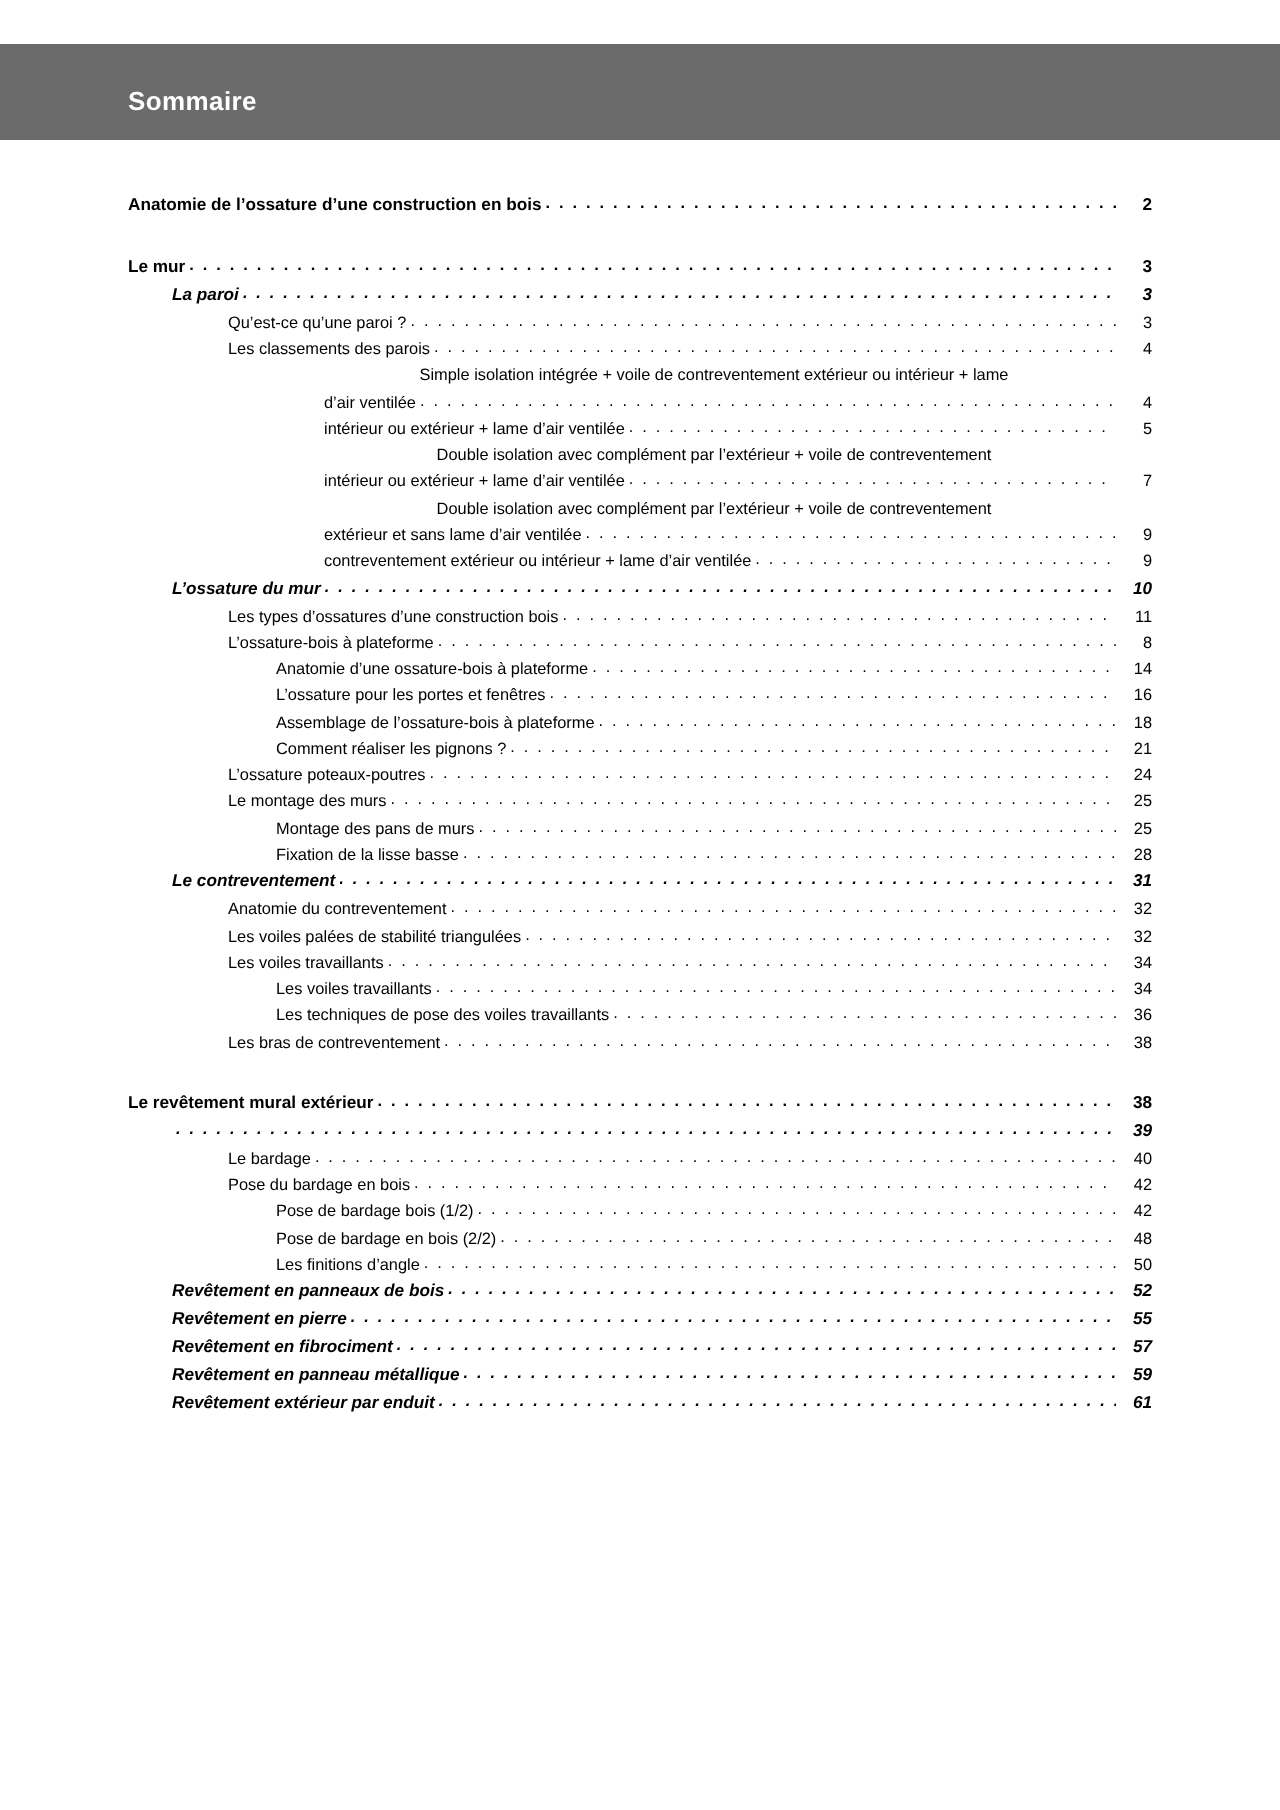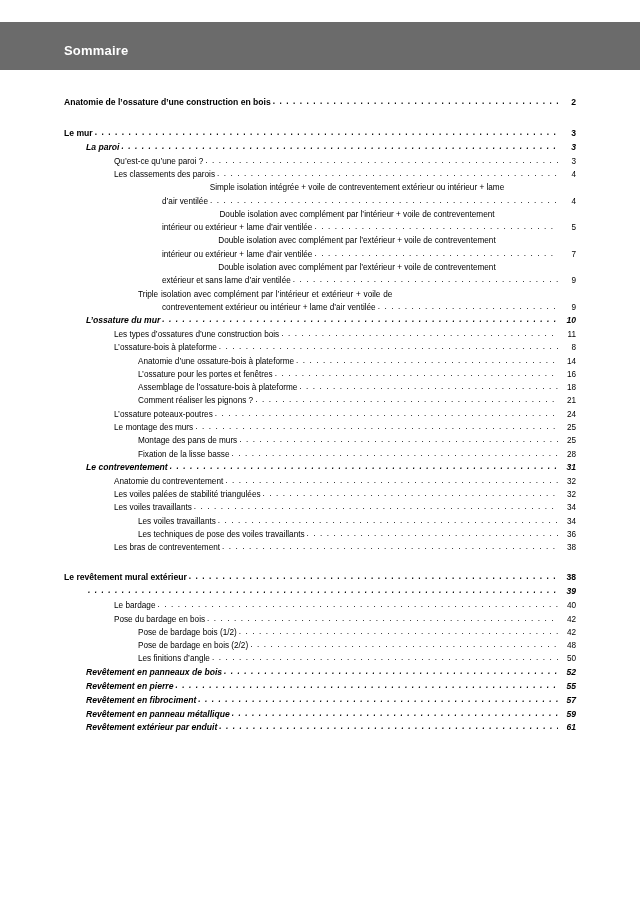--- a/index.html
+++ b/index.html
@@ -159,23 +159,20 @@
         <div class="line1">
           <span class="txt">Simple isolation intégrée + voile de contreventement extérieur ou intérieur + lame</span>
         </div>
         <div class="line2 indent-cont">
           <span class="txt">d’air ventilée</span>
           <span class="dots">. . . . . . . . . . . . . . . . . . . . . . . . . . . . . . . . . . . . . . . . . . . . . . . . . . . . . . . . . . . . . . . . . . . . . . . . . . . . . . . . . . . . . . . . . . . . . . . . . . . . . . . . . . . . . . . . . . . . . . . . . . . . . . . . . . . . . . . . . . . . . . . . . . . . . . . . . . . . . . . </span>
           <span class="pg">4</span>
         </div>
       </div>
       <div class="entry lvl-3 wrap">
-        <div class="line1">
-          <span class="txt">Double isolation avec complément par l’intérieur + voile de contreventement</span>
-        </div>
         <div class="line2 indent-cont">
           <span class="txt">intérieur ou extérieur + lame d’air ventilée</span>
           <span class="dots">. . . . . . . . . . . . . . . . . . . . . . . . . . . . . . . . . . . . . . . . . . . . . . . . . . . . . . . . . . . . . . . . . . . . . . . . . . . . . . . . . . . . . . . . . . . . . . . . . . . . . . . . . . . . . . . . . . . . . . . . . . . . . . . . . . . . . . . . . . . . . . . . . . . . . . . . . . . . . . . </span>
           <span class="pg">5</span>
         </div>
       </div>
       <div class="entry lvl-3 wrap">
         <div class="line1">
           <span class="txt">Double isolation avec complément par l’extérieur + voile de contreventement</span>
         </div>
@@ -189,23 +186,20 @@
         <div class="line1">
           <span class="txt">Double isolation avec complément par l’extérieur + voile de contreventement</span>
         </div>
         <div class="line2 indent-cont">
           <span class="txt">extérieur et sans lame d’air ventilée</span>
           <span class="dots">. . . . . . . . . . . . . . . . . . . . . . . . . . . . . . . . . . . . . . . . . . . . . . . . . . . . . . . . . . . . . . . . . . . . . . . . . . . . . . . . . . . . . . . . . . . . . . . . . . . . . . . . . . . . . . . . . . . . . . . . . . . . . . . . . . . . . . . . . . . . . . . . . . . . . . . . . . . . . . . </span>
           <span class="pg">9</span>
         </div>
       </div>
       <div class="entry lvl-3 wrap just">
-        <div class="line1">
-          <span class="txt">Triple isolation avec complément par l’intérieur et extérieur + voile de</span>
-        </div>
         <div class="line2 indent-cont">
           <span class="txt">contreventement extérieur ou intérieur + lame d’air ventilée</span>
           <span class="dots">. . . . . . . . . . . . . . . . . . . . . . . . . . . . . . . . . . . . . . . . . . . . . . . . . . . . . . . . . . . . . . . . . . . . . . . . . . . . . . . . . . . . . . . . . . . . . . . . . . . . . . . . . . . . . . . . . . . . . . . . . . . . . . . . . . . . . . . . . . . . . . . . . . . . . . . . . . . . . . . </span>
           <span class="pg">9</span>
         </div>
       </div>
       <div class="entry lvl-1">
         <span class="txt">L’ossature du mur</span>
         <span class="dots">. . . . . . . . . . . . . . . . . . . . . . . . . . . . . . . . . . . . . . . . . . . . . . . . . . . . . . . . . . . . . . . . . . . . . . . . . . . . . . . . . . . . . . . . . . . . . . . . . . . . . . . . . . . . . . . . . . . . . . . . . . . . . . . . . . . . . . . . . . . . . . . . . . . . . . . . . . . . . . . </span>
         <span class="pg">10</span>

